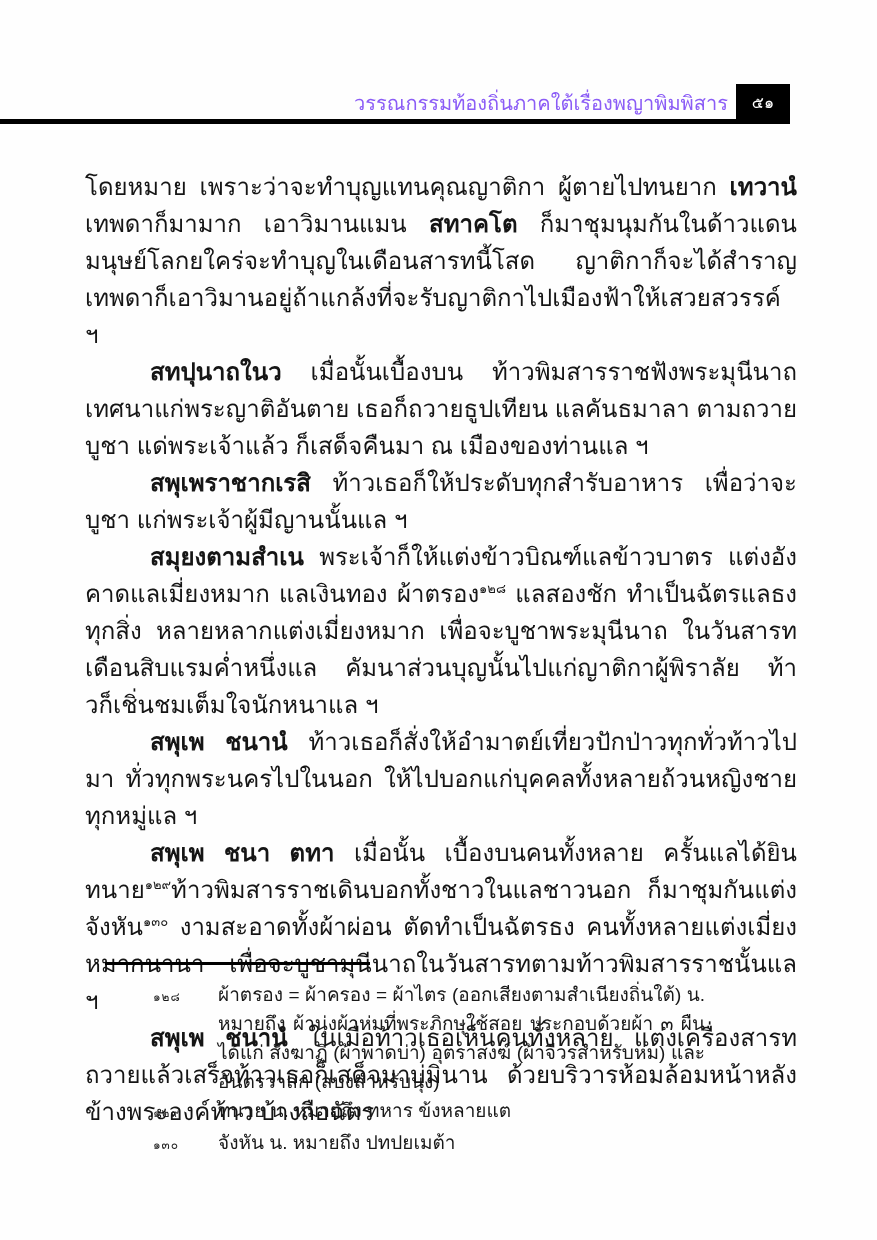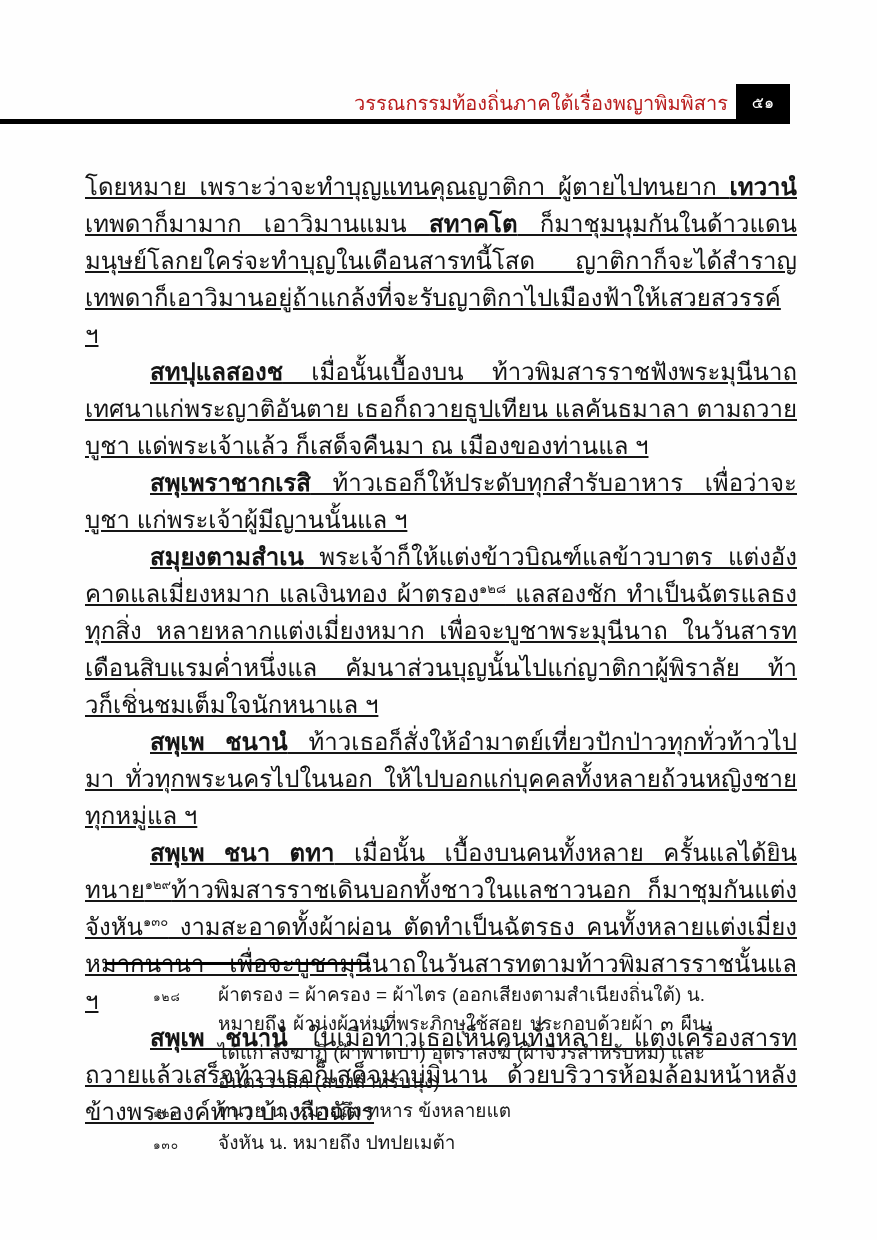--- a/index.html
+++ b/index.html
@@ -19,21 +19,21 @@
   .header {
     position: absolute;
     top: 84px; left: 0; right: 87px;
     display: flex;
     justify-content: flex-end;
     align-items: flex-end;
   }
   .running-title {
     font-size: 20px;
     line-height: 34px;
-    color: #b91c1c;
+    color: #8b5cf6;
     margin-right: 8px;
     white-space: nowrap;
   }
   .pagenum-box {
     width: 54px; height: 36px;
     background: #000;
     color: #fff;
     display: flex;
     align-items: center;
     justify-content: center;
@@ -47,21 +47,20 @@
   }
   
   .body-text {
     position: absolute;
     top: 168px; left: 85px;
     width: 712px;
     font-size: 24px;
     line-height: 37px;
     text-align: justify;
     color: #151515;
-    text-decoration: underline;
   }
   .para { margin: 0; }
   .para.indent { text-indent: 65px; }
   .bold { font-weight: bold; }
   .body-sup {
     font-size: 13px;
     line-height: 0;
     vertical-align: 9px;
   }
   
@@ -104,21 +103,21 @@
     <div class="running-title">วรรณกรรมท้องถิ่นภาคใต้เรื่องพญาพิมพิสาร</div>
     <div class="pagenum-box">
       <span>๕๑</span>
     </div>
   </div>
 
   <div class="header-rule"></div>
 
   <div class="body-text">
       <p class="para"><span>โดยหมาย เพราะว่าจะทำบุญแทนคุณญาติกา ผู้ตายไปทนยาก </span><span class="bold">เทวานํ</span><span> เทพดาก็มามาก เอาวิมานแมน </span><span class="bold">สทาคโต</span><span> ก็มาชุมนุมกันในด้าวแดนมนุษย์โลกยใคร่จะทำบุญในเดือนสารทนี้โสด ญาติกาก็จะได้สำราญ เทพดาก็เอาวิมานอยู่ถ้าแกล้งที่จะรับญาติกาไปเมืองฟ้าให้เสวยสวรรค์ ฯ</span></p>
-      <p class="para indent"><span class="bold">สทปุแลสองช</span><span> เมื่อนั้นเบื้องบน ท้าวพิมสารราชฟังพระมุนีนาถเทศนาแก่พระญาติอันตาย เธอก็ถวายธูปเทียน แลคันธมาลา ตามถวายบูชา แด่พระเจ้าแล้ว ก็เสด็จคืนมา ณ เมืองของท่านแล ฯ</span></p>
+      <p class="para indent"><span class="bold">สทปุนาถในว</span><span> เมื่อนั้นเบื้องบน ท้าวพิมสารราชฟังพระมุนีนาถเทศนาแก่พระญาติอันตาย เธอก็ถวายธูปเทียน แลคันธมาลา ตามถวายบูชา แด่พระเจ้าแล้ว ก็เสด็จคืนมา ณ เมืองของท่านแล ฯ</span></p>
       <p class="para indent"><span class="bold">สพุเพราชากเรสิ</span><span> ท้าวเธอก็ให้ประดับทุกสำรับอาหาร เพื่อว่าจะบูชา แก่พระเจ้าผู้มีญานนั้นแล ฯ</span></p>
       <p class="para indent"><span class="bold">สมุยงตามสำเน</span><span> พระเจ้าก็ให้แต่งข้าวบิณฑ์แลข้าวบาตร แต่งอังคาดแลเมี่ยงหมาก แลเงินทอง ผ้าตรอง</span><sup class="body-sup">๑๒๘</sup><span> แลสองชัก ทำเป็นฉัตรแลธงทุกสิ่ง หลายหลากแต่งเมี่ยงหมาก เพื่อจะบูชาพระมุนีนาถ ในวันสารทเดือนสิบแรมค่ำหนึ่งแล คัมนาส่วนบุญนั้นไปแก่ญาติกาผู้พิราลัย ท้าวก็เชิ่นชมเต็มใจนักหนาแล ฯ</span></p>
       <p class="para indent"><span class="bold">สพุเพ ชนานํ</span><span> ท้าวเธอก็สั่งให้อำมาตย์เที่ยวปักป่าวทุกทั่วท้าวไปมา ทั่วทุกพระนครไปในนอก ให้ไปบอกแก่บุคคลทั้งหลายถ้วนหญิงชายทุกหมู่แล ฯ</span></p>
       <p class="para indent"><span class="bold">สพุเพ ชนา ตทา</span><span> เมื่อนั้น เบื้องบนคนทั้งหลาย ครั้นแลได้ยินทนาย</span><sup class="body-sup">๑๒๙</sup><span>ท้าวพิมสารราชเดินบอกทั้งชาวในแลชาวนอก ก็มาชุมกันแต่งจังหัน</span><sup class="body-sup">๑๓๐</sup><span> งามสะอาดทั้งผ้าผ่อน ตัดทำเป็นฉัตรธง คนทั้งหลายแต่งเมี่ยงหมากนานา เพื่อจะบูชามุนีนาถในวันสารทตามท้าวพิมสารราชนั้นแล ฯ</span></p>
       <p class="para indent"><span class="bold">สพุเพ ชนานํ</span><span> ในเมื่อท้าวเธอเห็นคนทั้งหลาย แต่งเครื่องสารทถวายแล้วเสร็จท้าวเธอก็เสด็จมาบ่มินาน ด้วยบริวารห้อมล้อมหน้าหลังข้างพระองค์ท้าว บ้างถือฉัตร</span></p>
     </div>
 
   <div class="footnote-rule"></div>
 
   <div class="footnotes">

